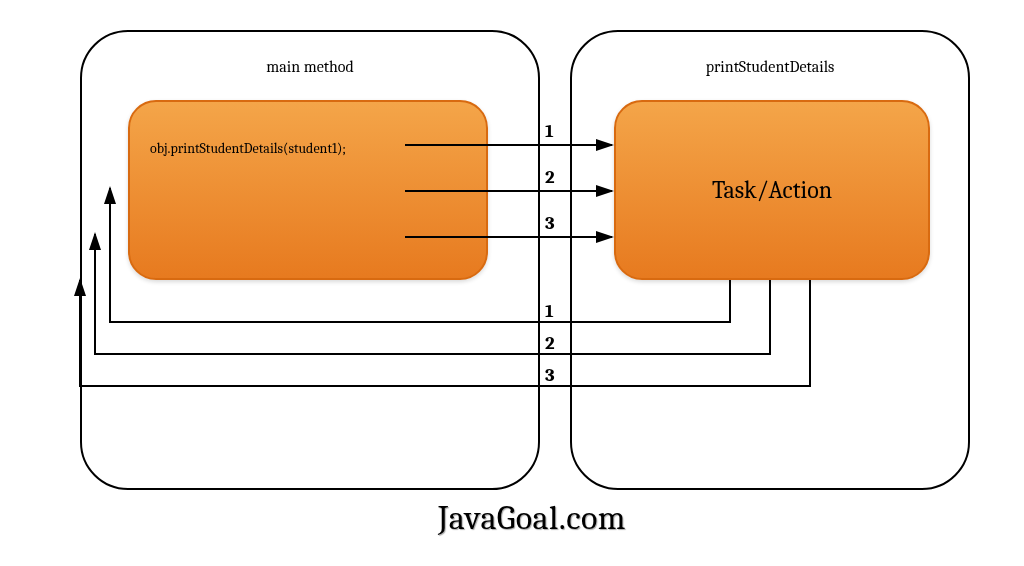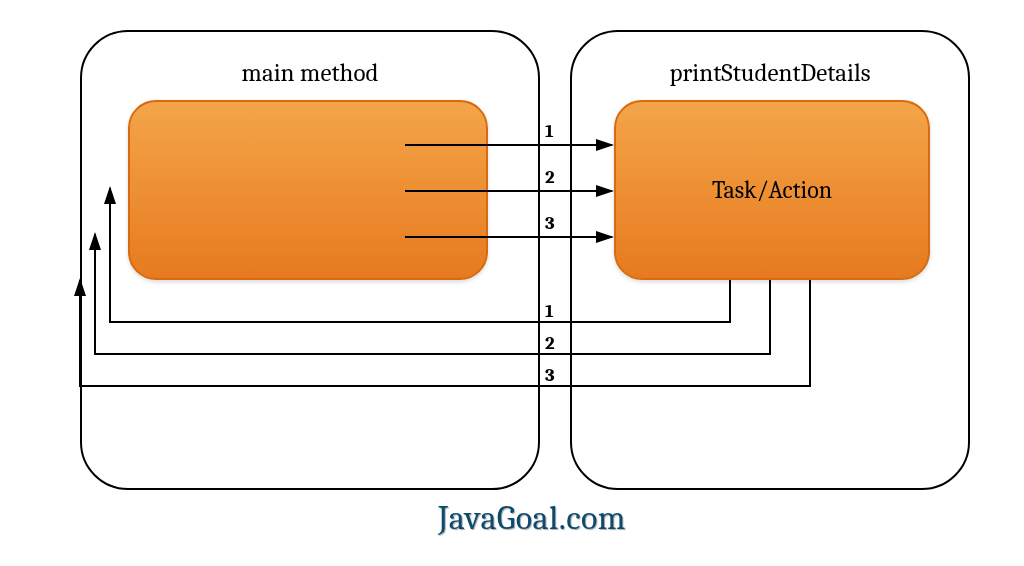--- a/index.html
+++ b/index.html
@@ -27,21 +27,21 @@
       top: 30px;
       width: 400px;
       height: 460px;
     }
     .container-title {
       position: absolute;
       top: 26px;
       left: 0;
       width: 100%;
       text-align: center;
-      font-size: 25px;
+      font-size: 16px;
       color: #000;
     }
     .orange-box {
       position: absolute;
       background: linear-gradient(to bottom, #f4a549 0%, #e77a1f 100%);
       border: 2px solid #d86a10;
       border-radius: 28px;
       box-shadow: 0 2px 4px rgba(0,0,0,0.15);
     }
     .left-orange {
@@ -69,21 +69,21 @@
       font-size: 24px;
       color: #000;
     }
     .watermark {
       position: absolute;
       left: 0;
       width: 100%;
       text-align: center;
       bottom: 28px;
       font-size: 34px;
-      color: #0c4a6e;
+      color: #000000;
       font-family: Cambria, Georgia, serif;
       text-shadow: 1px 1px 1px #aaa;
       letter-spacing: 0.5px;
       padding-left: 40px;
     }
     .arrow-label {
       position: absolute;
       font-size: 19px;
       font-weight: bold;
       color: #000;
@@ -102,20 +102,21 @@
 
 <div class="container-box left-container">
   <div class="container-title">main method</div>
 </div>
 
 <div class="container-box right-container">
   <div class="container-title">printStudentDetails</div>
 </div>
 
 <div class="orange-box left-orange">
+  <div class="code-line" style="left:20px; top:38px;">obj.printStudentDetails(student1);</div>
 </div>
 
 <div class="orange-box right-orange">
   <div class="task-label">Task/Action</div>
 </div>
 
 <div class="arrow-label" style="left:545px; top:120px;">1</div>
 <div class="arrow-label" style="left:545px; top:166px;">2</div>
 <div class="arrow-label" style="left:545px; top:212px;">3</div>
 

